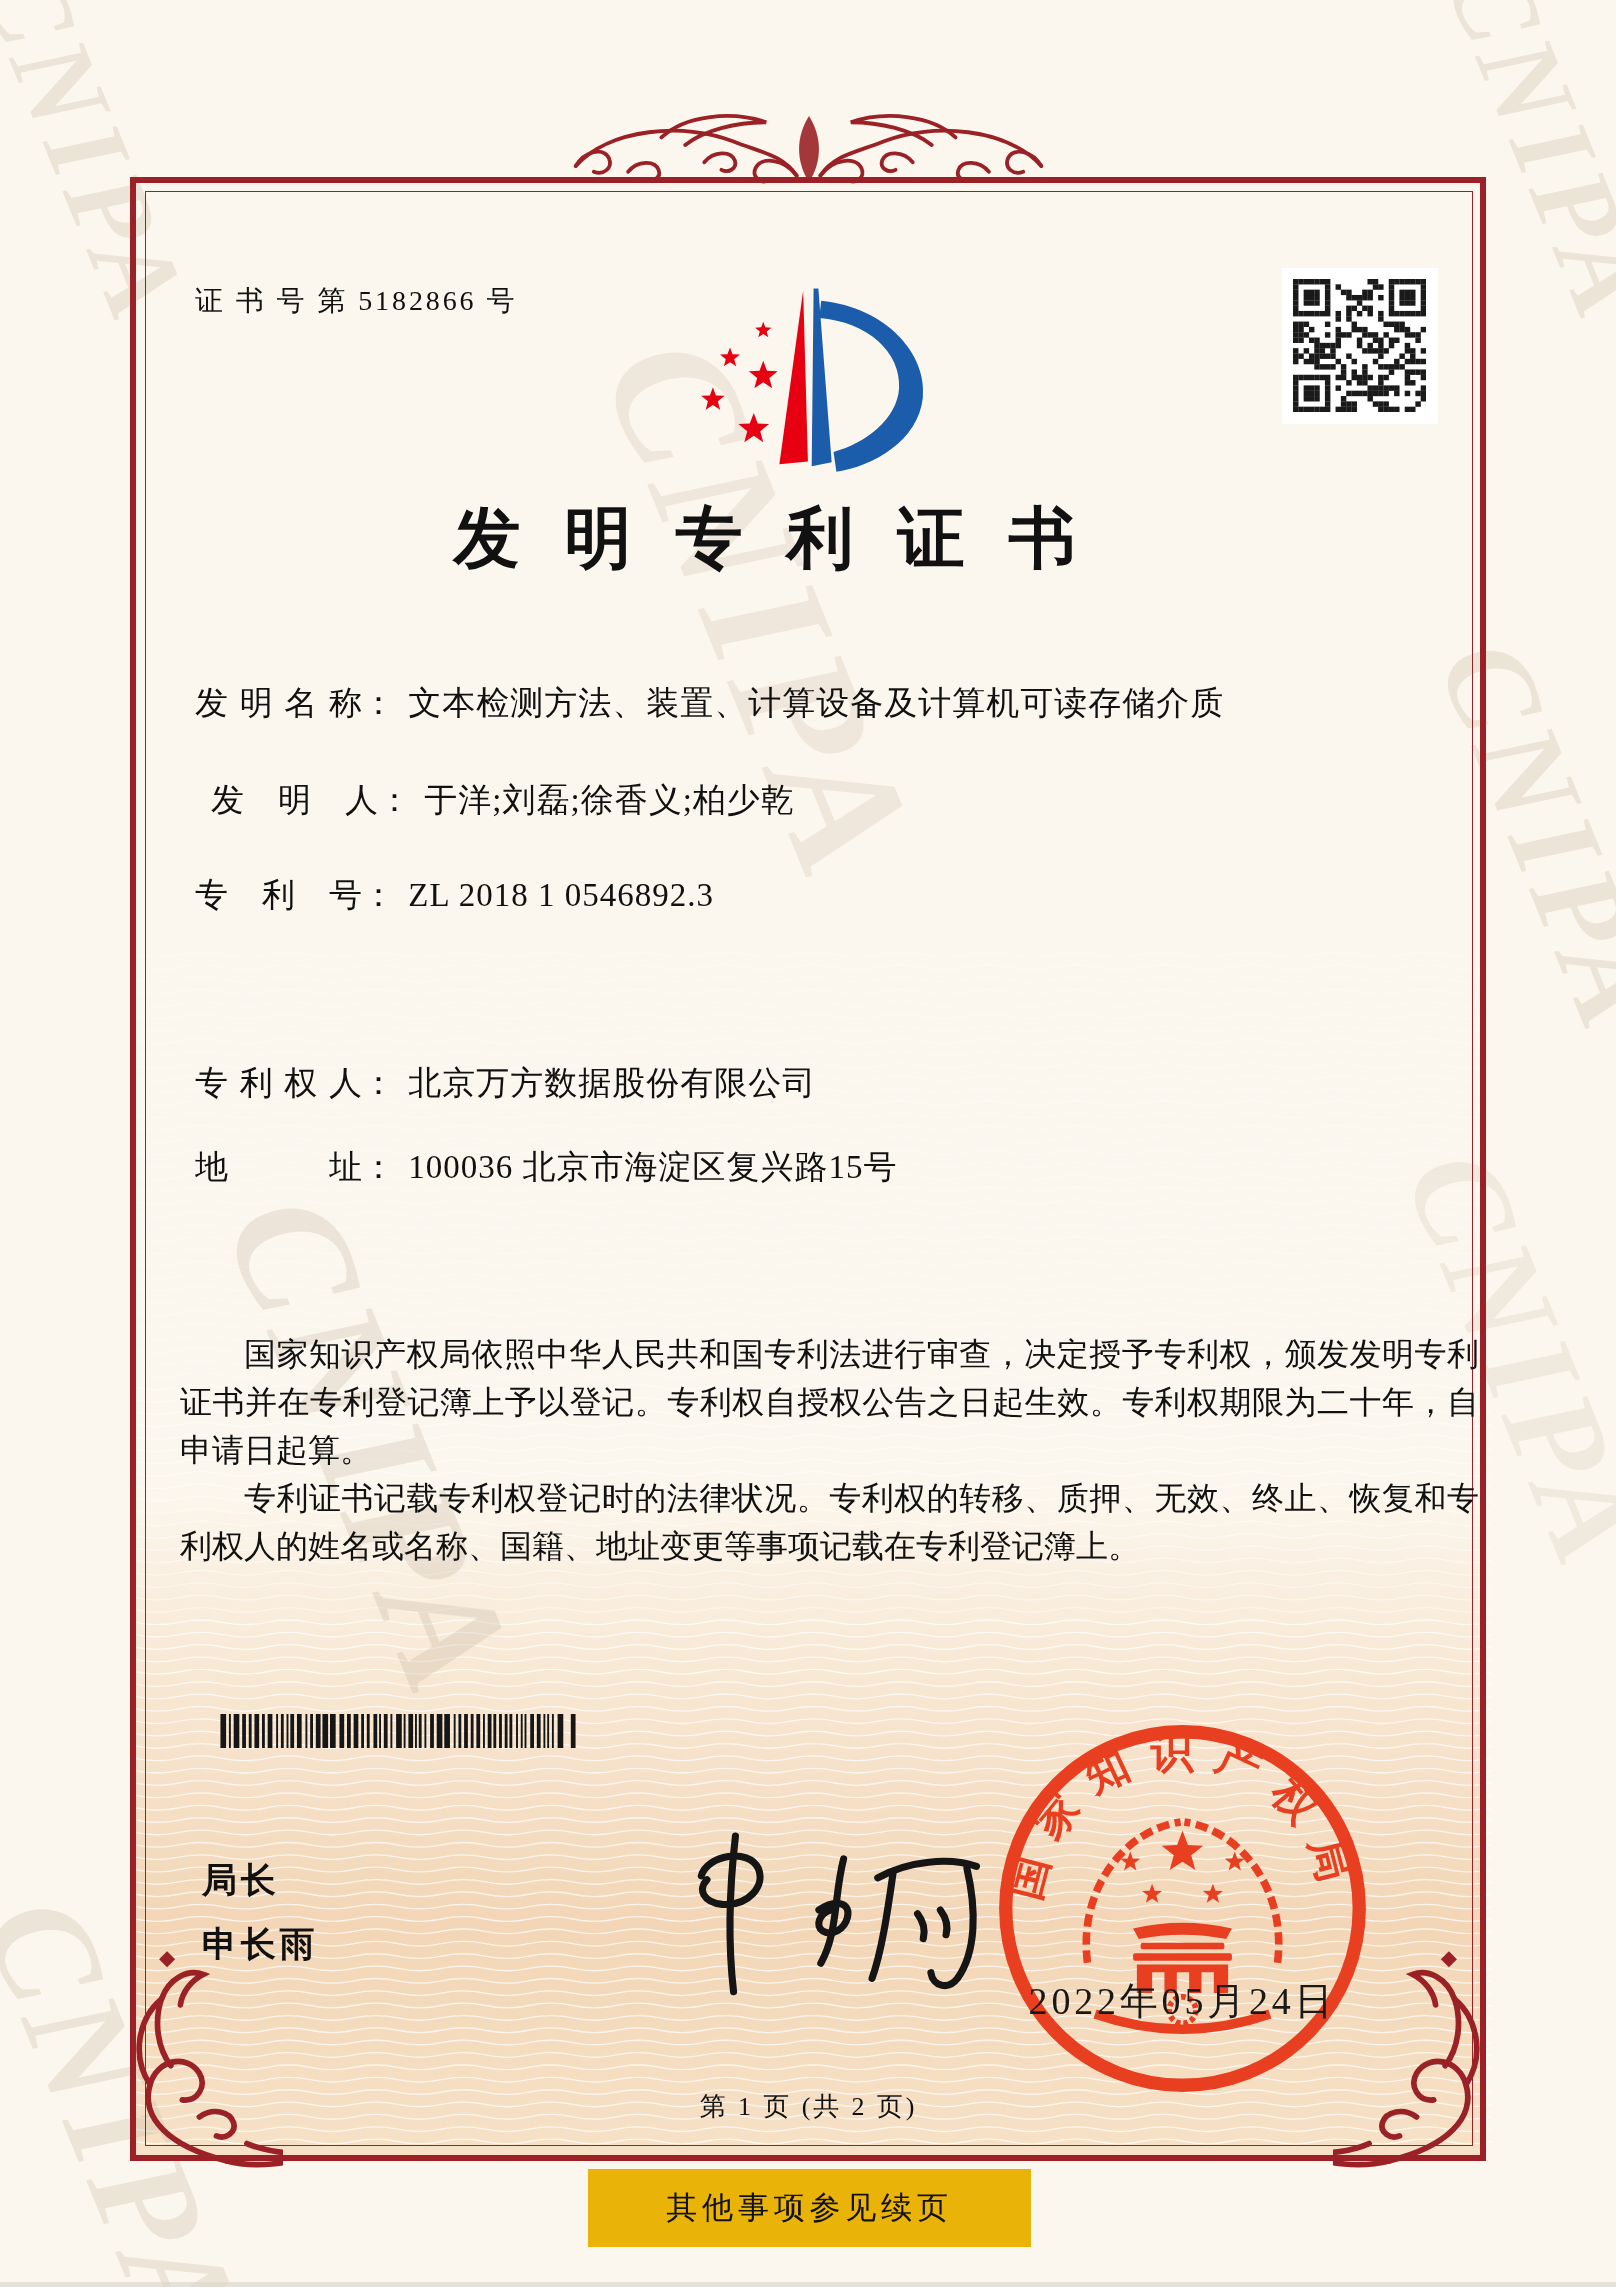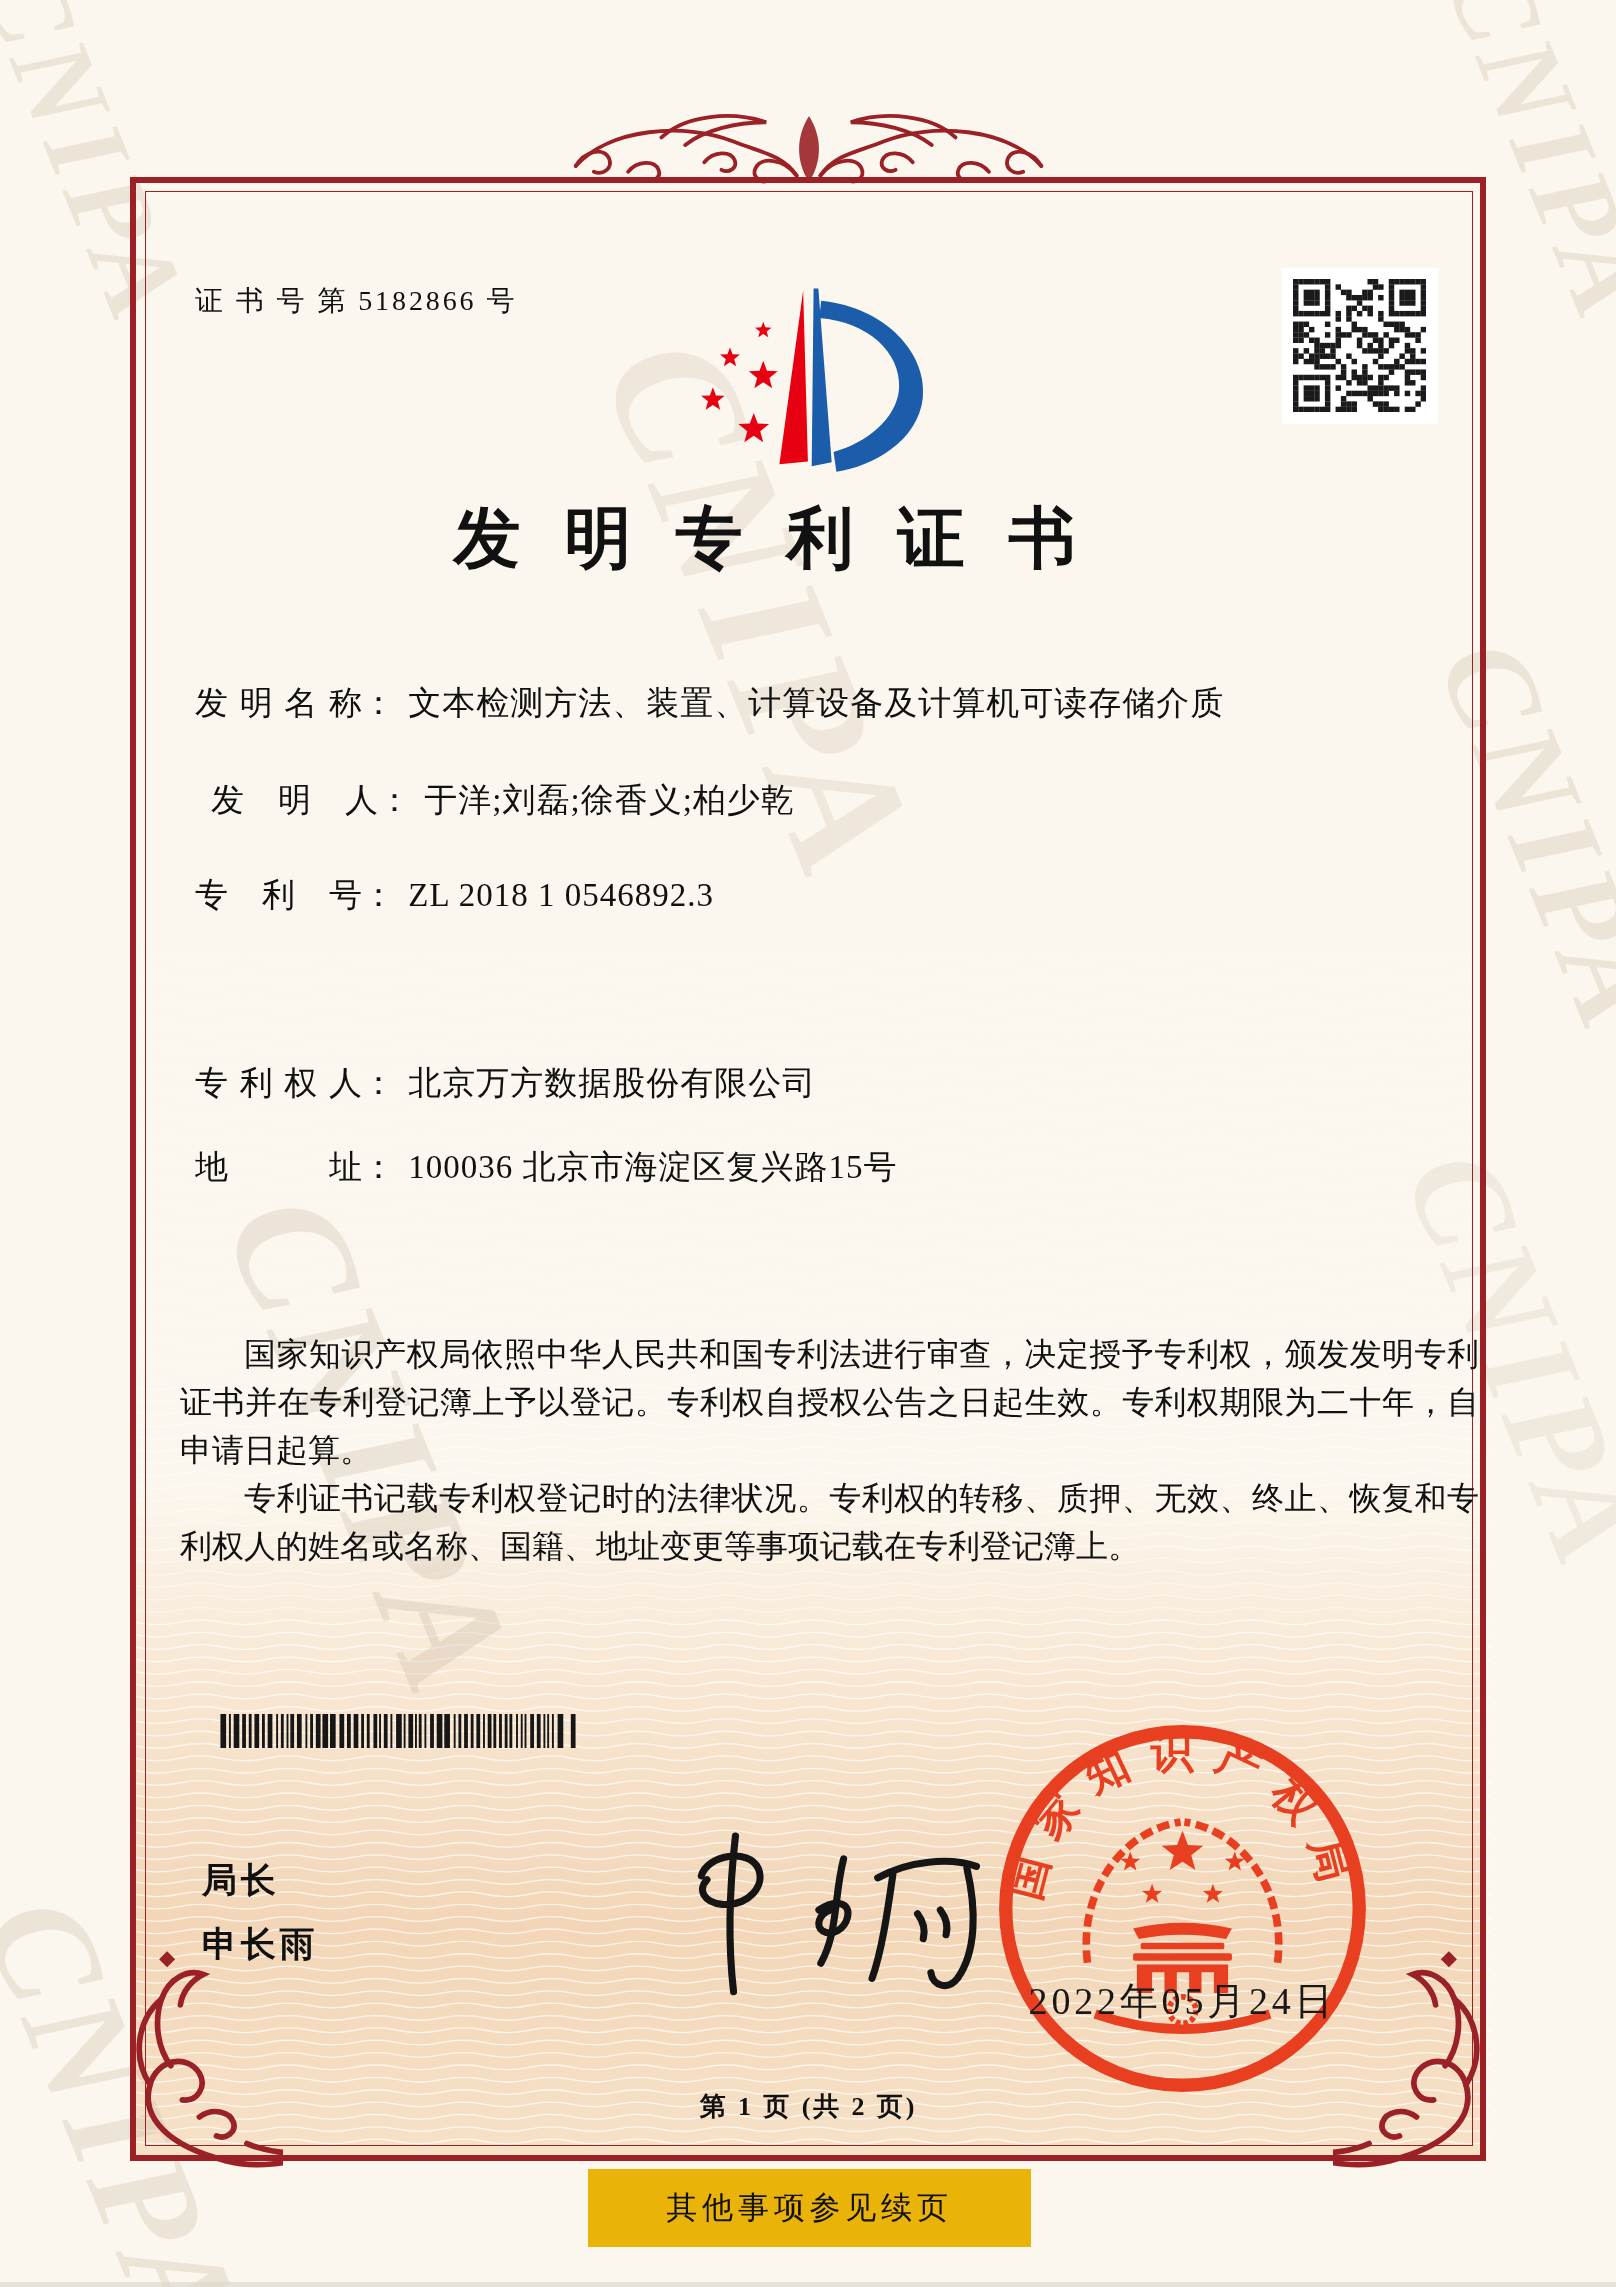--- a/index.html
+++ b/index.html
@@ -40,21 +40,21 @@
   .fvalue{margin-left:13.3px;letter-spacing:1px;}
   .fgroup2{position:absolute;left:631px;top:0;white-space:nowrap;}
   .r1{top:681px;} .r2{top:778px;margin-left:16px;} .r3{top:873px;} .r4{top:966px;}
   .r5{top:1061px;} .r6{top:1129px;margin-top:16px;} .r7{top:1255px;}
   .body-text{position:absolute;left:164px;top:1330px;width:1299px;font-size:32px;line-height:48px;
              text-align:justify;z-index:3;margin-left:16px;}
   .body-text p{margin:0;text-indent:2em;}
   .director{position:absolute;left:202px;font-size:35px;font-weight:600;z-index:3;letter-spacing:3.8px;text-align:center;}
   .d1{top:1857px;} .d2{top:1921px;}
   .pageinfo{position:absolute;left:0;top:2089px;width:100%;text-align:center;font-size:26px;
-            letter-spacing:2.9px;z-index:3;font-weight:bold;}
+            letter-spacing:2.9px;z-index:3;}
   .contbox{position:absolute;left:588px;top:2169px;width:443px;height:78px;background:#eab308;
            display:flex;align-items:center;justify-content:center;font-size:31px;
            letter-spacing:4.8px;z-index:3;}
   .edge-bottom{position:absolute;left:0;bottom:0;width:100%;height:4.8px;background:#ddd8cd;opacity:.7;z-index:6;}
 </style>
 </head>
 <body>
 
 <div class="page">
 

